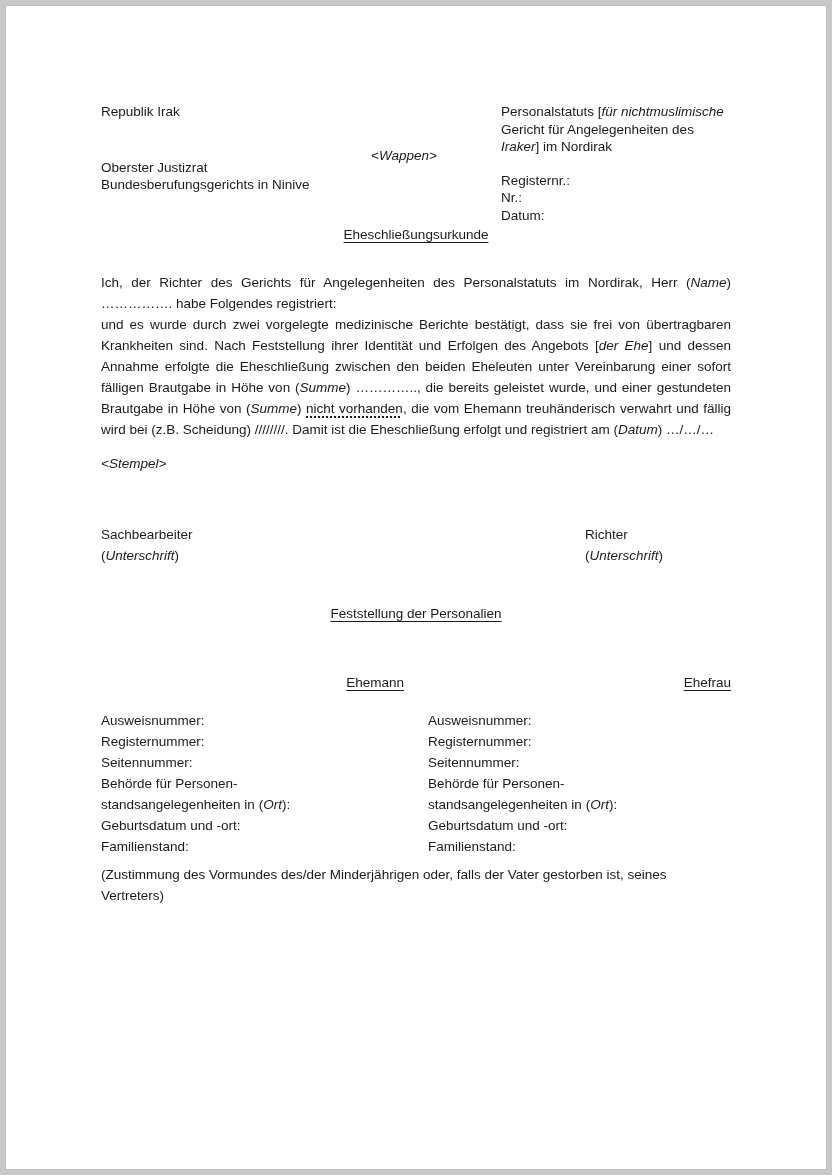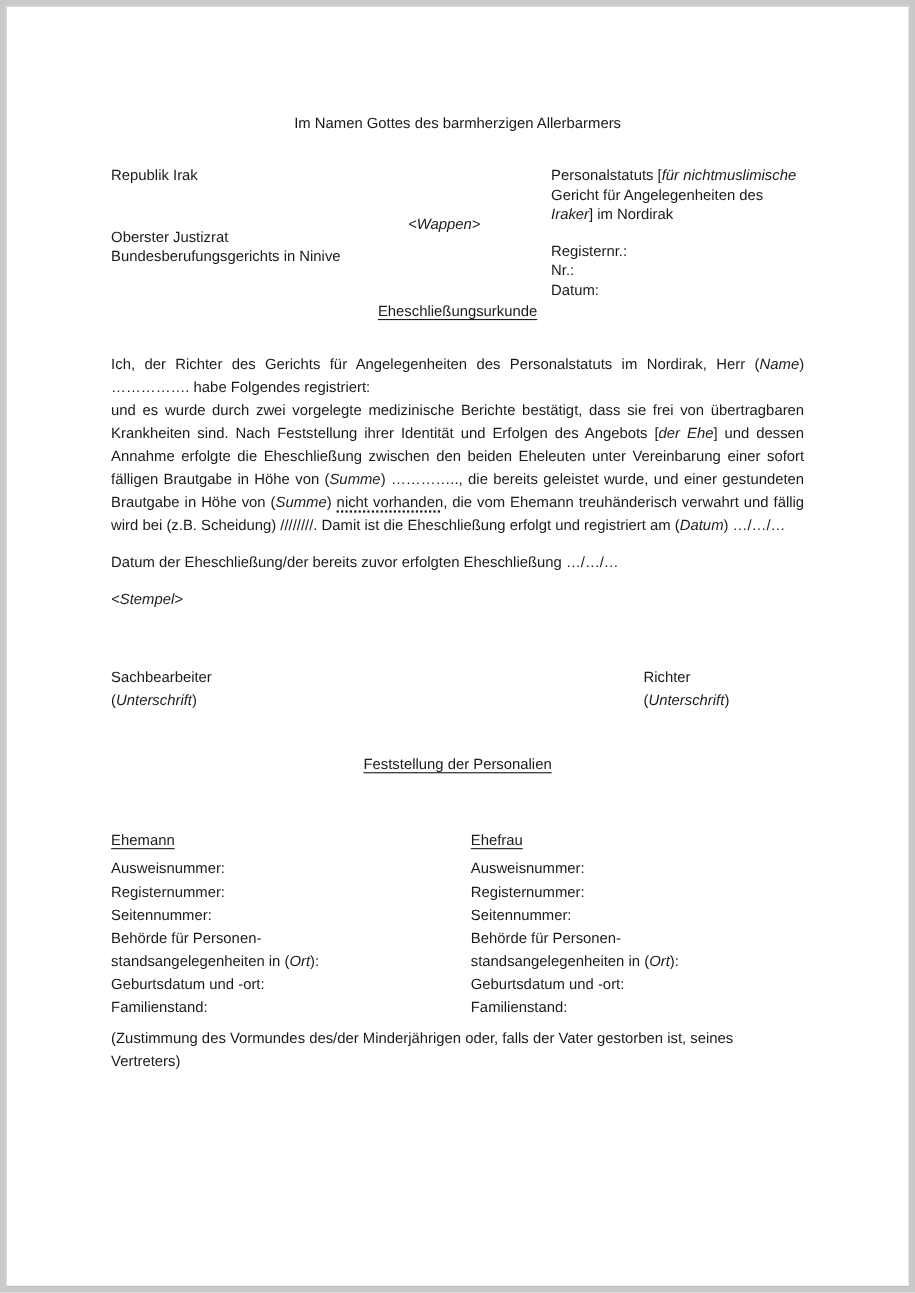--- a/index.html
+++ b/index.html
@@ -74,36 +74,35 @@
     line-height: 21px;
   }
   .sig-right { width: 146px; }
   .cols {
     margin-top: 48px;
     display: flex;
     gap: 24px;
   }
   .col { width: 303px; }
   .col-heading {
-    text-align: left;
+    text-align: right;
     text-decoration: underline;
     text-underline-offset: 3px;
     line-height: 21px;
-    margin-bottom: 5px;
+    margin-bottom: 17px;
   }
   .field-line { line-height: 21px; }
   .guardian { margin-top: 7px; line-height: 21px; }
 </style>
 </head>
 <body>
 
 <div class="canvas">
   <div class="page">
 
-    <div class="title">Im Namen Gottes des barmherzigen Allerbarmers</div>
 
     <div class="header-row">
       <div class="h-left">
         <div>Republik Irak</div>
         <div class="gap-a">Oberster Justizrat</div>
         <div>Bundesberufungsgerichts in Ninive</div>
       </div>
       <div class="h-center">
         <span class="it">&lt;Wappen&gt;</span>
       </div>
@@ -117,21 +116,20 @@
       </div>
     </div>
 
     <div class="section-heading heading-1">Eheschließungsurkunde</div>
 
     <div class="para"><span>Ich, der Richter des Gerichts für Angelegenheiten des Personalstatuts im Nordirak, Herr (</span><span class="it">Name</span><span>) ……………. habe Folgendes registriert:</span></div>
 
 
     <div class="para"><span>und es wurde durch zwei vorgelegte medizinische Berichte bestätigt, dass sie frei von übertragbaren Krankheiten sind. Nach Feststellung ihrer Identität und Erfolgen des Angebots [</span><span class="it">der Ehe</span><span>] und dessen Annahme erfolgte die Eheschließung zwischen den beiden Eheleuten unter Vereinbarung einer sofort fälligen Brautgabe in Höhe von (</span><span class="it">Summe</span><span>) ………….., die bereits geleistet wurde, und einer gestundeten Brautgabe in Höhe von (</span><span class="it">Summe</span><span>) </span><span class="dotted-u">nicht vorhanden</span><span>, die vom Ehemann treuhänderisch verwahrt und fällig wird bei (z.B. Scheidung) ////////. Damit ist die Eheschließung erfolgt und registriert am (</span><span class="it">Datum</span><span>) …/…/…</span></div>
 
-    <div class="datum-line">Datum der Eheschließung/der bereits zuvor erfolgten Eheschließung …/…/…</div>
 
     <div class="stempel it">&lt;Stempel&gt;</div>
 
     <div class="sig-row">
       <div class="sig-left">
         <div>Sachbearbeiter</div>
         <div><span>(</span><span class="it">Unterschrift</span><span>)</span></div>
       </div>
       <div class="sig-right">
         <div>Richter</div>

